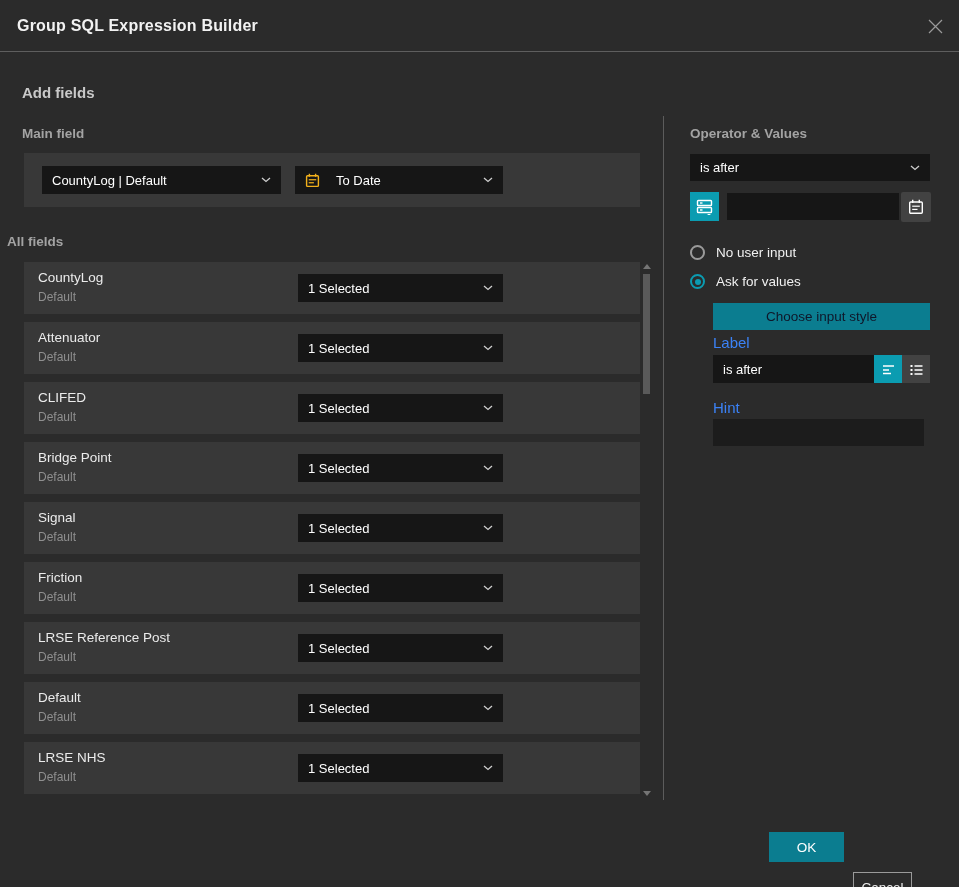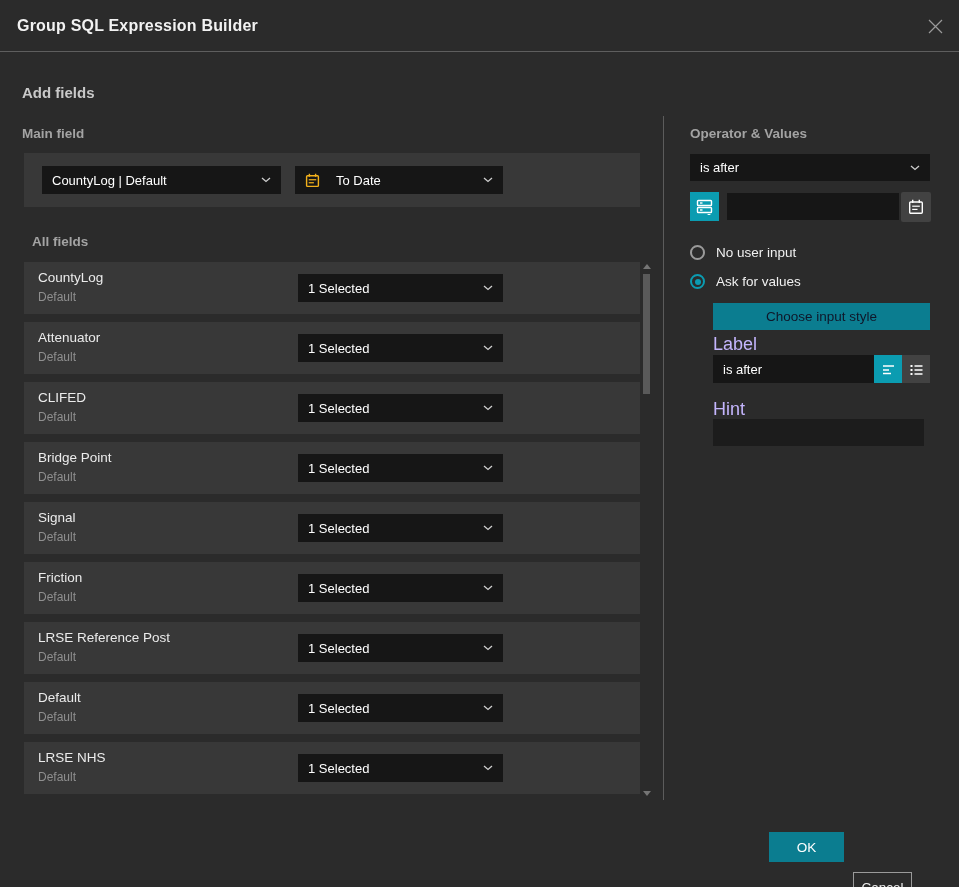--- a/index.html
+++ b/index.html
@@ -12,21 +12,21 @@
     border-bottom:1px solid #5e5e5e; }
   .title { position:absolute; left:17px; top:0; line-height:52px; font-size:16px;
     font-weight:600; color:#f2f2f2; letter-spacing:.2px; }
   .close-btn { position:absolute; right:13px; top:15px; width:22px; height:22px;
     display:flex; align-items:center; justify-content:center; cursor:pointer; color:#9a9a9a; }
 
   
   .h-add { position:absolute; left:22px; top:84px; font-size:15px; font-weight:700; color:#c9c9c9; }
   .caption { font-size:13.5px; font-weight:700; color:#a3a3a3; }
   .cap-main   { position:absolute; left:22px; top:126px; }
-  .cap-all    { position:absolute; left:32px; top:234px; }
+  .cap-all    { position:absolute; left:7px; top:234px; }
   .cap-op     { position:absolute; left:690px; top:126px; }
 
   
   .main-panel { position:absolute; left:24px; top:153px; width:616px; height:54px; background:#383838; }
   .sel { background:#161616; color:#fff; font-size:13px; display:flex; align-items:center;
     padding:0 10px; cursor:pointer; position:relative; }
   .sel .chev { margin-left:auto; display:flex; color:#cfcfcf; }
   .sel-field { position:absolute; left:18px; top:13px; width:239px; height:28px; }
   .sel-type  { position:absolute; left:271px; top:13px; width:208px; height:28px; gap:16px; }
   .gold { color:var(--calendar_gold); display:flex; }
@@ -62,21 +62,21 @@
     position:relative; flex:0 0 auto; }
   .radio-item.checked .radio-circle { border-color:var(--accent_bright); }
   .radio-item.checked .radio-circle::after { content:""; position:absolute; left:2.5px; top:2.5px;
     width:6px; height:6px; border-radius:50%; background:var(--accent_bright); }
   .radio-label { font-size:13.5px; color:#f0f0f0; }
 
   .btn-choose { position:absolute; left:713px; top:303px; width:217px; height:27px;
     background:var(--accent); color:#0f172a; font-size:13.5px; border:none;
     display:flex; align-items:center; justify-content:center; cursor:pointer; }
 
-  .cap-sub { font-size:18px; color:#c4b5fd; font-weight:400; }
+  .cap-sub { font-size:15px; color:#3b82f6; font-weight:400; }
   .cap-label { position:absolute; left:713px; top:334px; }
   .cap-hint  { position:absolute; left:713px; top:399px; }
 
   .label-input { position:absolute; left:713px; top:355px; width:161px; height:28px;
     background:#161616; border:none; color:#fff; font-size:13px; padding:0 10px; }
   .seg { position:absolute; left:874px; top:355px; display:flex; }
   .seg-btn { width:28px; height:28px; }
   .seg-active { background:var(--accent_bright); color:#fff; }
   .seg-idle { background:#424242; color:#fff; }
   .hint-input { position:absolute; left:713px; top:419px; width:211px; height:27px;

